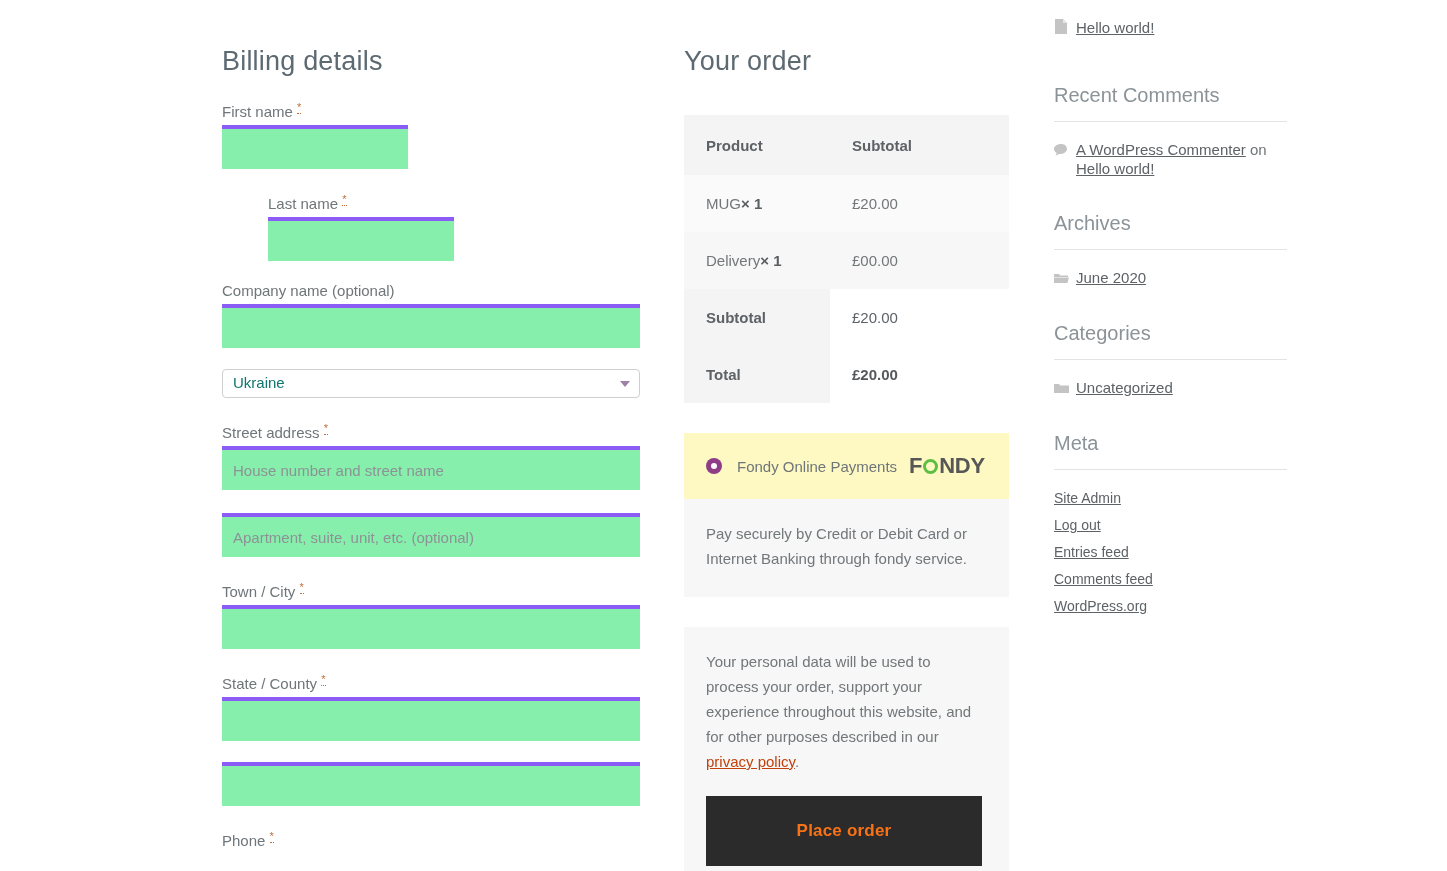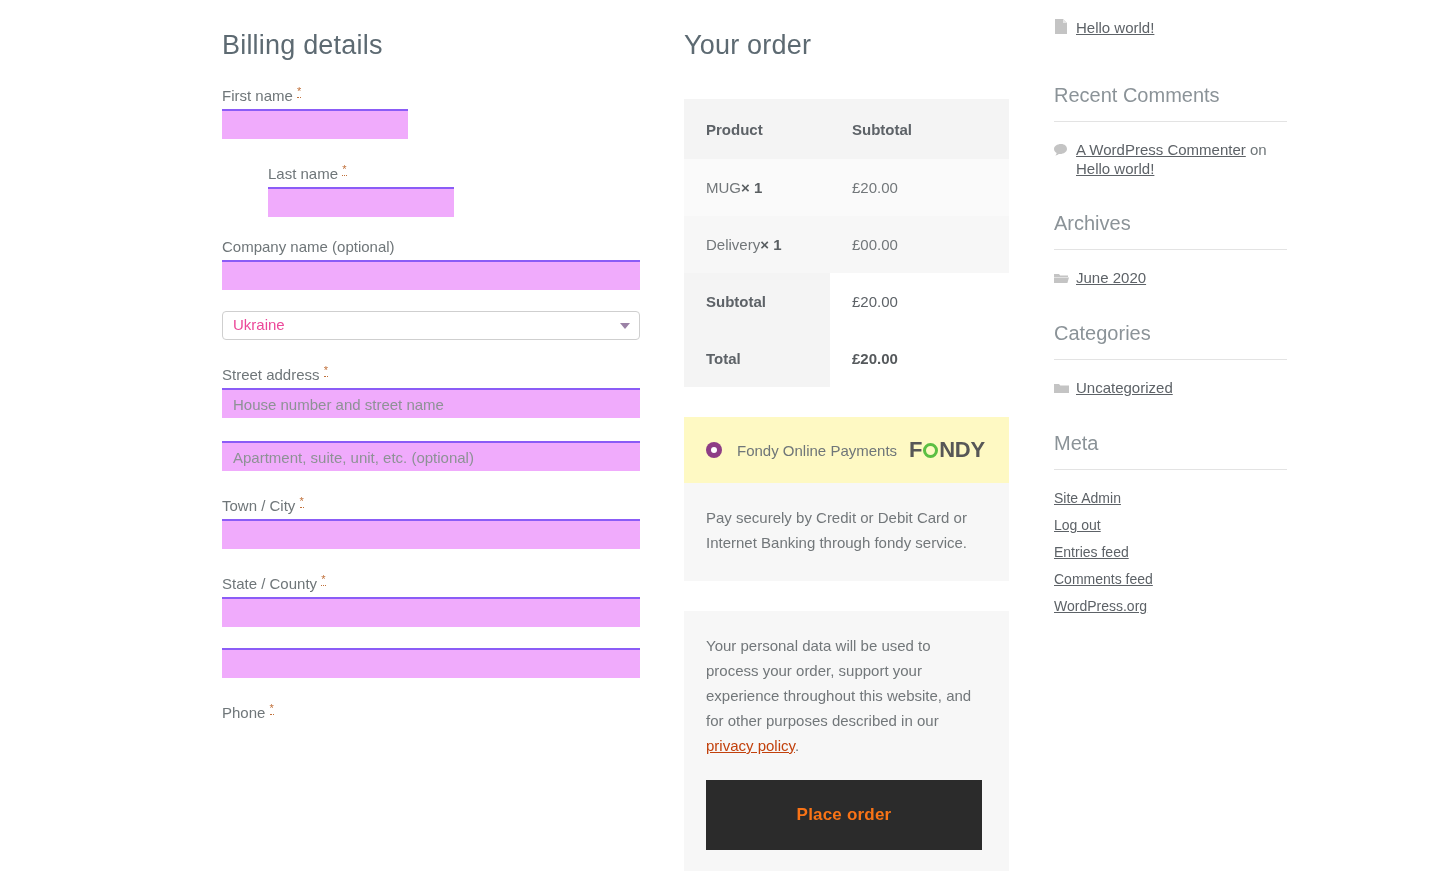--- a/index.html
+++ b/index.html
@@ -22,21 +22,21 @@
   .billing-col {
     position: absolute;
     left: 222px; top: 0;
     width: 418px;
   }
   .section-title {
     font-size: 27px;
     font-weight: 400;
     color: #5d6a72;
     margin: 0;
-    padding-top: 30px;
+    padding-top: 46px;
     letter-spacing: .2px;
   }
   .field { margin-top: 21px; }
   .field.half {
     display: inline-block;
     width: 186px;
     vertical-align: top;
   }
   .field.half.right { margin-left: 46px; }
   label {
@@ -49,45 +49,45 @@
   .req {
     color: #c0703a;
     font-size: 11px;
     vertical-align: super;
     text-decoration: none;
     border-bottom: 1px dotted #c0703a;
   }
   .txt {
     display: block;
     width: 100%;
-    height: 30px;
-    background: #f0abfc;
+    height: 44px;
+    background: #86efac;
     border: none;
-    border-top: 2px solid #8b5cf6;
+    border-top: 4px solid #8b5cf6;
     padding: 0 11px;
     font-size: 15px;
     font-family: "Liberation Sans", sans-serif;
     color: #55585a;
     outline: none;
   }
   .txt::placeholder { color: #8d9295; }
   .txt.two { margin-top: 23px; }
   .selwrap {
     position: relative;
     width: 100%;
     height: 29px;
     border: 1px solid #cfcfcf;
     border-radius: 4px;
     background: #fff;
   }
   .selwrap .val {
     position: absolute;
     left: 10px; top: 4px;
     font-size: 15px;
-    color: #ec4899;
+    color: #0f766e;
   }
   .selwrap .arrow {
     position: absolute;
     right: 9px; top: 11px;
     width: 0; height: 0;
     border-left: 5px solid transparent;
     border-right: 5px solid transparent;
     border-top: 6px solid #9b82a6;
   }
 

